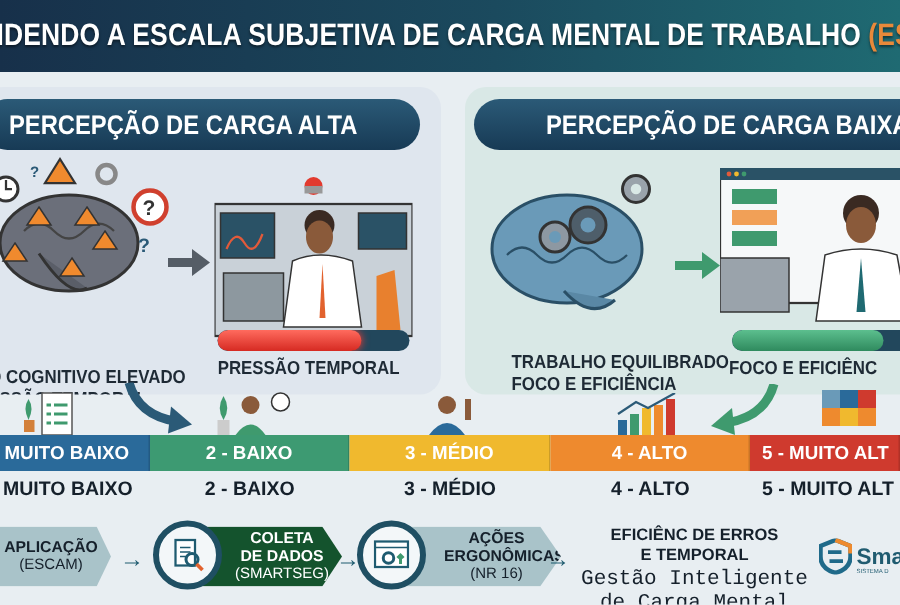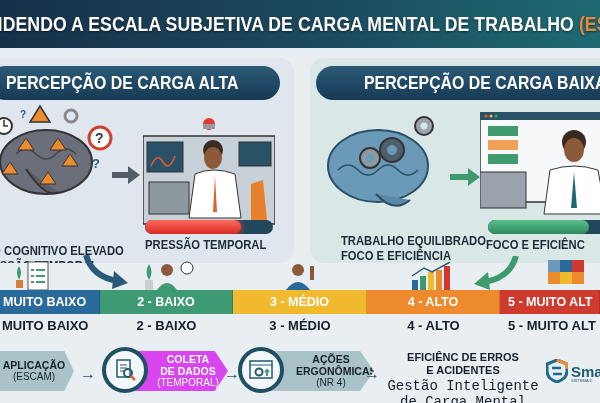--- a/index.html
+++ b/index.html
@@ -219,55 +219,55 @@
 
 <div class="flow">
   <div class="step" style="left:-6px;width:80px;background:#a9c3c9;color:#15202b">
     <div>
         <div>APLICAÇÃO</div>
         <div class="sub">(ESCAM)</div>
       </div>
   </div>
   <div class="arrow" style="left:80px">→</div>
 
-  <div class="step" style="left:118px;width:110px;background:#d946ef;color:#fff;padding-left:30px">
+  <div class="step" style="left:118px;width:110px;background:#14532d;color:#fff;padding-left:30px">
     <div>
         <div style="width:56px;margin:0 auto">COLETA DE DADOS</div>
-        <div class="sub">(TEMPORAL)</div>
+        <div class="sub">(SMARTSEG)</div>
       </div>
   </div>
   <div class="circle" style="left:102px">
     <svg width="24" height="24" viewBox="0 0 24 24">
         <rect x="4" y="2" width="13" height="17" fill="#fff" stroke="#1f5b70" stroke-width="1.5"></rect>
         <path d="M7 7h7M7 10h7M7 13h4" stroke="#1f5b70"></path>
         <circle cx="15" cy="15" r="4" fill="none" stroke="#1f5b70" stroke-width="2"></circle>
         <path d="M18 18l4 4" stroke="#e2622e" stroke-width="2.5"></path>
       </svg>
   </div>
   <div class="arrow" style="left:224px">→</div>
 
   <div class="step" style="left:258px;width:116px;background:#a9c3c9;color:#15202b;padding-left:30px">
     <div>
         <div style="width:70px;margin:0 auto">AÇÕES ERGONÔMICAS</div>
-        <div class="sub">(NR 4)</div>
+        <div class="sub">(NR 16)</div>
       </div>
   </div>
   <div class="circle" style="left:238px">
     <svg width="24" height="22" viewBox="0 0 24 22">
         <rect x="1" y="2" width="22" height="17" fill="#fff" stroke="#1f5b70" stroke-width="1.5"></rect>
         <path d="M1 6h22" stroke="#1f5b70"></path>
         <circle cx="10" cy="13" r="3.5" fill="none" stroke="#1f5b70" stroke-width="2"></circle>
         <path d="M18 17v-6M16 13l2-2 2 2" stroke="#3f9a6e" stroke-width="2" fill="none"></path>
       </svg>
   </div>
   <div class="arrow" style="left:364px">→</div>
 
   <div class="final">
     <div class="h">EFICIÊNC DE ERROS</div>
-    <div class="h">E ACIDENTES</div>
+    <div class="h">E TEMPORAL</div>
     <div class="s">Gestão Inteligente de Carga Mental</div>
   </div>
 
   <div class="logo">
     <svg width="22" height="24" viewBox="0 0 22 24">
       <path d="M11 1 L21 5 V12 Q21 20 11 23 Q1 20 1 12 V5 Z" fill="none" stroke="#1f6a8a" stroke-width="3"></path>
       <path d="M11 1 L21 5 V10" stroke="#ee8a2e" stroke-width="3" fill="none"></path>
       <path d="M6 9 H15 M7 15 H16" stroke="#1f6a8a" stroke-width="2.5"></path>
     </svg>
     <span class="name">Sma</span>

